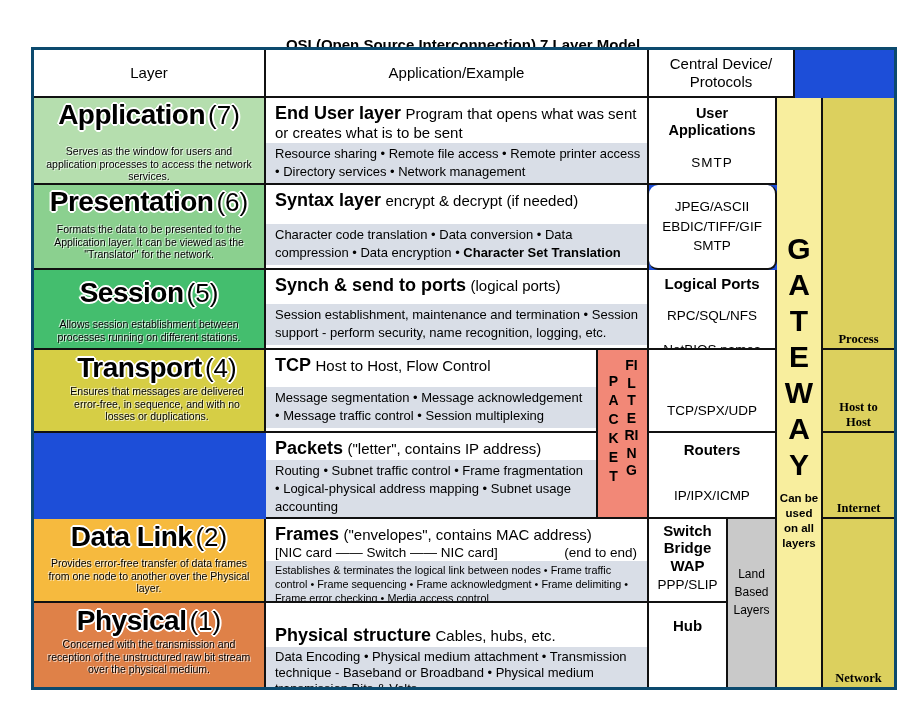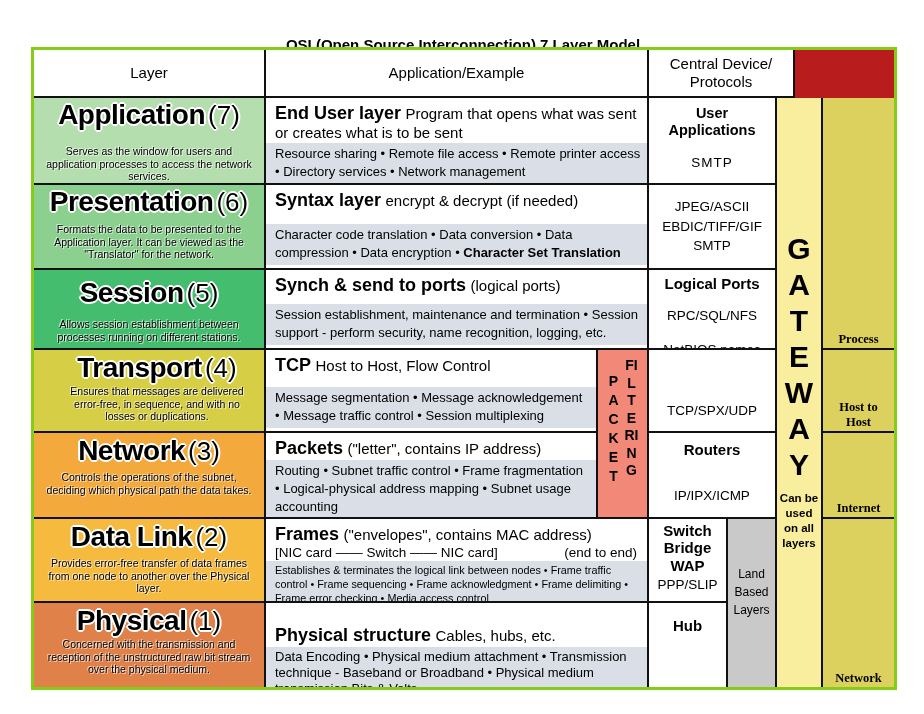--- a/index.html
+++ b/index.html
@@ -2,21 +2,21 @@
 <html><head>
 <meta charset="utf-8">
 <style>
   html,body{margin:0;padding:0;background:#fff;}
   body{width:924px;height:714px;font-family:"Liberation Sans",sans-serif;color:#000;}
   .page{position:relative;width:924px;height:714px;background:#fff;overflow:hidden;}
   .title{position:absolute;top:36px;left:31px;width:864px;text-align:center;font-size:15px;font-weight:bold;}
   .osi-table{position:absolute;left:31px;top:47px;display:grid;
     grid-template-columns:232px 332px 51px 79px 49px 46px 71px;
     grid-template-rows:48px 87px 85px 80px 83px 86px 84px 84px;
-    border:3px solid #84cc16;background:#b91c1c;}
+    border:3px solid #0c4a6e;background:#1d4ed8;}
   .cell{box-sizing:border-box;border-right:2px solid #111;border-bottom:2px solid #111;overflow:hidden;position:relative;}
   .nr{border-right:none;}
   .nb{border-bottom:none;}
   
   .hdr{display:flex;align-items:center;justify-content:center;text-align:center;font-size:15px;line-height:1.2;background:#fff;}
   
   .layer-cell{display:flex;flex-direction:column;align-items:center;}
   .layer-title{white-space:nowrap;margin-top:1px;
     text-shadow:-1px -1px 0 #fff,1px -1px 0 #fff,-1px 1px 0 #fff,1px 1px 0 #fff,0 -2px 0 #fff,0 2px 0 #fff,-2px 0 0 #fff,2px 0 0 #fff;}
   .layer-name{font-size:28px;font-weight:bold;letter-spacing:-0.5px;}
@@ -87,24 +87,20 @@
       <div class="layer-desc" style="margin-top:4px;">Formats the data to be presented to the Application layer. It can be viewed as the "Translator" for the network.</div>
     </div>
     <div class="cell layer-cell bg-sess r-session" style="grid-column:1;grid-row:4;">
       <div class="layer-title"><span class="layer-name">Session</span><span class="layer-num">(5)</span></div>
       <div class="layer-desc">Allows session establishment between processes running on different stations.</div>
     </div>
     <div class="cell layer-cell bg-tran r-transport" style="grid-column:1;grid-row:5;padding-left:16px;">
       <div class="layer-title"><span class="layer-name">Transport</span><span class="layer-num">(4)</span></div>
       <div class="layer-desc">Ensures that messages are delivered error-free, in sequence, and with no losses or duplications.</div>
     </div>
-    <div class="cell layer-cell bg-netw r-network" style="grid-column:1;grid-row:6;">
-      <div class="layer-title"><span class="layer-name">Network</span><span class="layer-num">(3)</span></div>
-      <div class="layer-desc" style="margin-top:3px;">Controls the operations of the subnet, deciding which physical path the data takes.</div>
-    </div>
     <div class="cell layer-cell bg-dlnk r-datalink" style="grid-column:1;grid-row:7;">
       <div class="layer-title"><span class="layer-name">Data Link</span><span class="layer-num">(2)</span></div>
       <div class="layer-desc" style="margin-top:3px;">Provides error-free transfer of data frames from one node to another over the Physical layer.</div>
     </div>
     <div class="cell layer-cell bg-phys r-physical nb" style="grid-column:1;grid-row:8;">
       <div class="layer-title"><span class="layer-name">Physical</span><span class="layer-num">(1)</span></div>
       <div class="layer-desc">Concerned with the transmission and reception of the unstructured raw bit stream over the physical medium.</div>
     </div>
 
     <div class="cell ex-cell" style="grid-column:2/span 2;grid-row:2;">
@@ -142,21 +138,21 @@
 
     <div class="cell pf-cell" style="grid-column:3;grid-row:5/span 2;">
       <div class="pf-word pf-w1">PACKET</div>
       <div class="pf-word pf-w2">FILTERING</div>
     </div>
 
     <div class="cell proto-cell p-app" style="grid-column:4/span 2;grid-row:2;">
       <div class="proto-title">User Applications</div>
       <div class="proto-text">SMTP</div>
     </div>
-    <div class="cell proto-cell p-pres" style="grid-column:4/span 2;grid-row:3;">
+    <div class="cell proto-cell p-pres" style="grid-column:4/span 2;grid-row:3;border-radius:9px;">
       <div class="proto-text">JPEG/ASCII</div>
       <div class="proto-text">EBDIC/TIFF/GIF</div>
       <div class="proto-text">SMTP</div>
     </div>
     <div class="cell proto-cell p-sess" style="grid-column:4/span 2;grid-row:4;">
       <div class="proto-title">Logical Ports</div>
       <div class="proto-text">RPC/SQL/NFS</div>
       <div class="proto-text">NetBIOS names</div>
     </div>
     <div class="cell proto-cell p-tran" style="grid-column:4/span 2;grid-row:5;">

